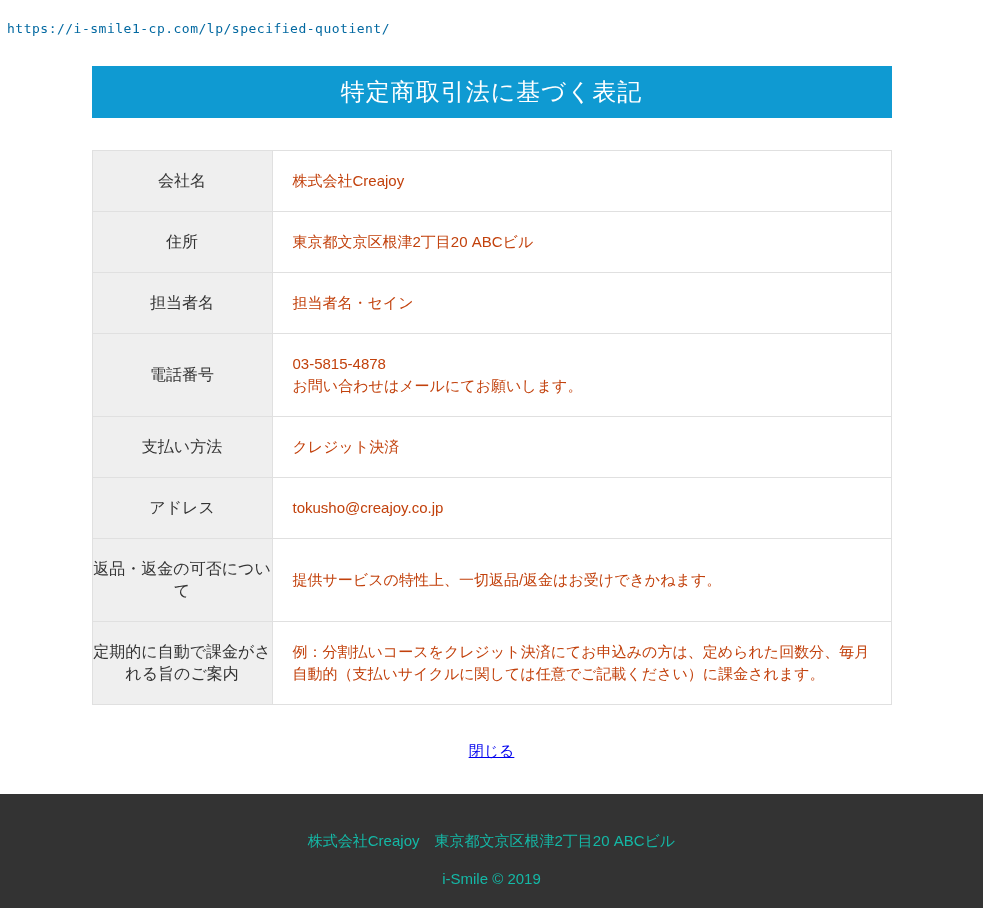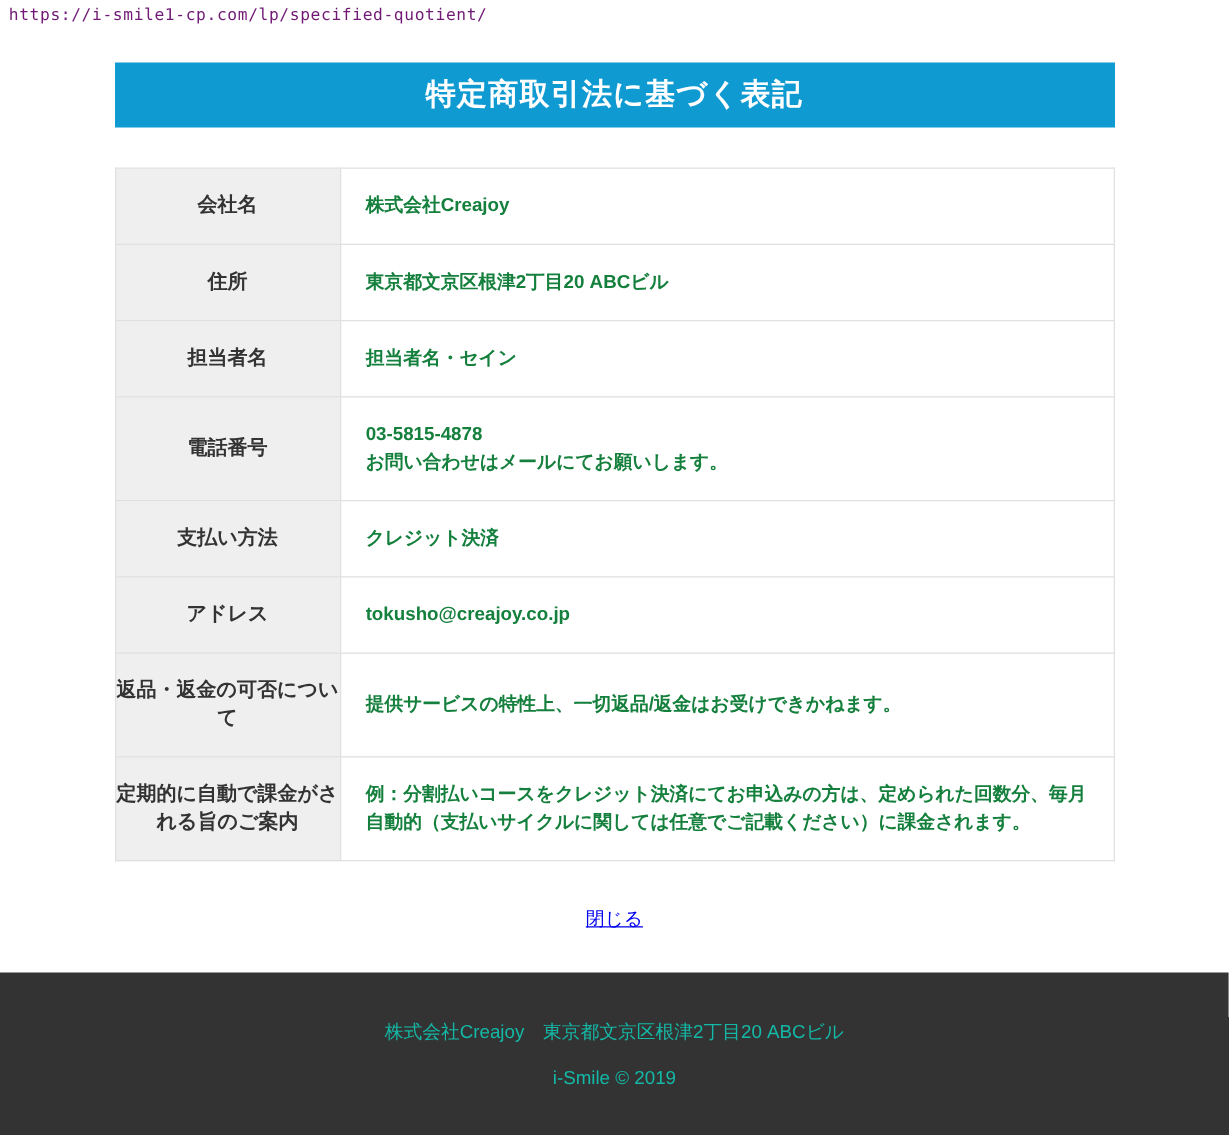--- a/index.html
+++ b/index.html
@@ -8,66 +8,67 @@
     background: #ffffff;
     font-family: "Liberation Sans", sans-serif;
     color: #333333;
     display: flex;
     flex-direction: column;
     overflow: hidden;
   }
   .url-bar {
     font-family: "DejaVu Sans Mono", monospace;
     font-size: 13px;
-    color: #701a75;
+    color: #0369a1;
     padding: 5px 0 0 7px;
     letter-spacing: 0.5px;
+    margin-top: 16px;
   }
   .container {
     width: 800px;
     margin: 0 auto;
   }
   .page-header {
     margin-top: 30px;
     height: 52px;
     background: #0f9ad2;
     color: #ffffff;
     font-size: 24px;
-    font-weight: bold;
+    font-weight: normal;
     text-align: center;
     line-height: 52px;
     letter-spacing: 1px;
   }
   table.tokusho-table {
     margin-top: 32px;
     width: 800px;
     border-collapse: collapse;
   }
   table.tokusho-table th {
     width: 180px;
     background: #efefef;
     border: 1px solid #e0e0e0;
     font-size: 16px;
-    font-weight: bold;
+    font-weight: normal;
     text-align: center;
     vertical-align: middle;
     padding: 19px 0;
     line-height: 22px;
     color: #333333;
   }
   table.tokusho-table td {
     background: #ffffff;
     border: 1px solid #e0e0e0;
     font-size: 15px;
-    font-weight: bold;
+    font-weight: normal;
     text-align: left;
     vertical-align: middle;
     padding: 19px 20px;
     line-height: 22px;
-    color: #15803d;
+    color: #c2410c;
     white-space: pre-line;
   }
   .close-wrap {
     text-align: center;
     margin: 37px 0 33px 0;
     font-family: Liberation Serif, serif;
   }
   .close-link {
     font-size: 15px;
     color: #0000ee;

